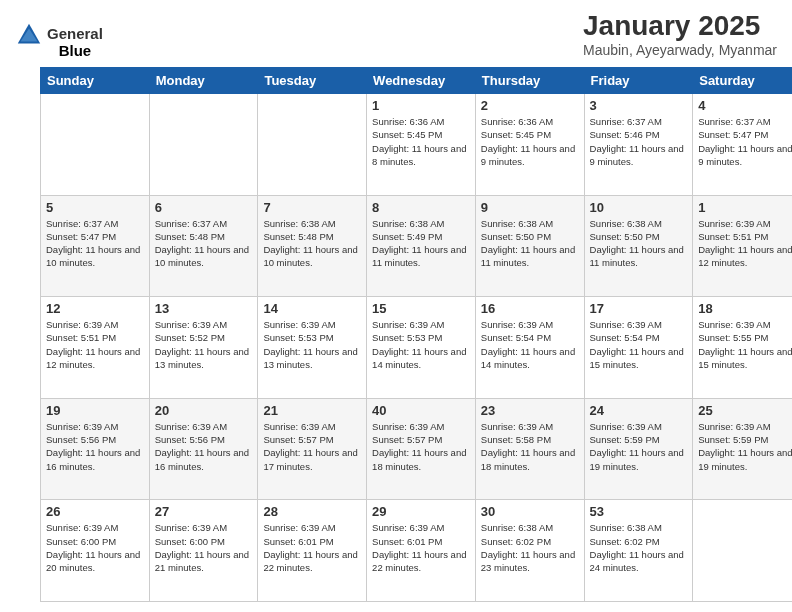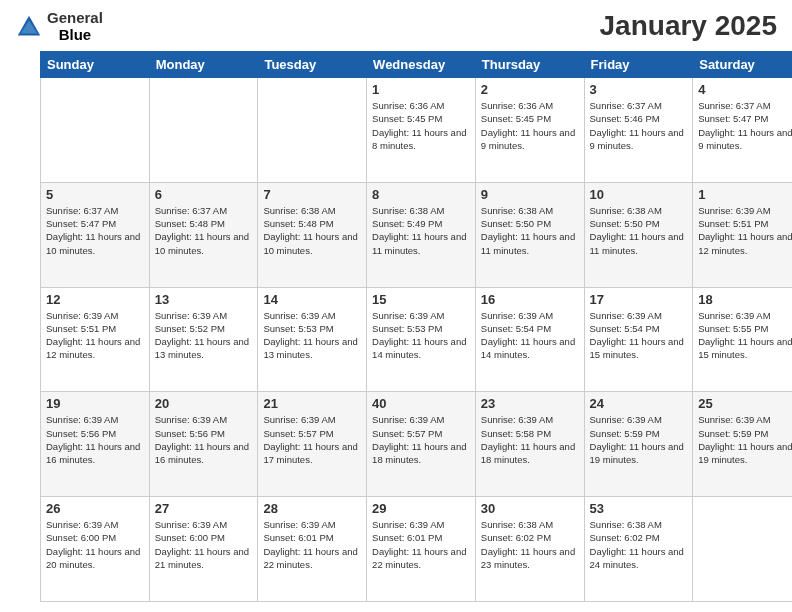--- a/index.html
+++ b/index.html
@@ -25,20 +25,21 @@
     }
     .logo {
       display: flex;
       align-items: center;
       gap: 4px;
     }
     .logo-text {
       display: flex;
       flex-direction: column;
       line-height: 1.1;
+      margin-top: 16px;
     }
     .logo-general {
       font-size: 15px;
       font-weight: bold;
       color: #333;
     }
     .logo-blue {
       font-size: 15px;
       font-weight: bold;
       color: #000000;
@@ -110,20 +111,21 @@
         <polygon points="15,3 27,24 3,24" fill="#1a5fa8"></polygon>
         <polygon points="15,8 24,22 6,22" fill="#5b9bd5" opacity="0.6"></polygon>
       </svg>
       <div class="logo-text">
         <span class="logo-general">General</span>
         <span class="logo-blue">Blue</span>
       </div>
     </div>
     <div class="title-block">
       <div class="calendar-title">January 2025</div>
+      <div class="calendar-subtitle">Maubin, Ayeyarwady, Myanmar</div>
     </div>
   </div>
 
   <table class="calendar">
     <thead>
       <tr>
         <th>Sunday</th>
         <th>Monday</th>
         <th>Tuesday</th>
         <th>Wednesday</th>

